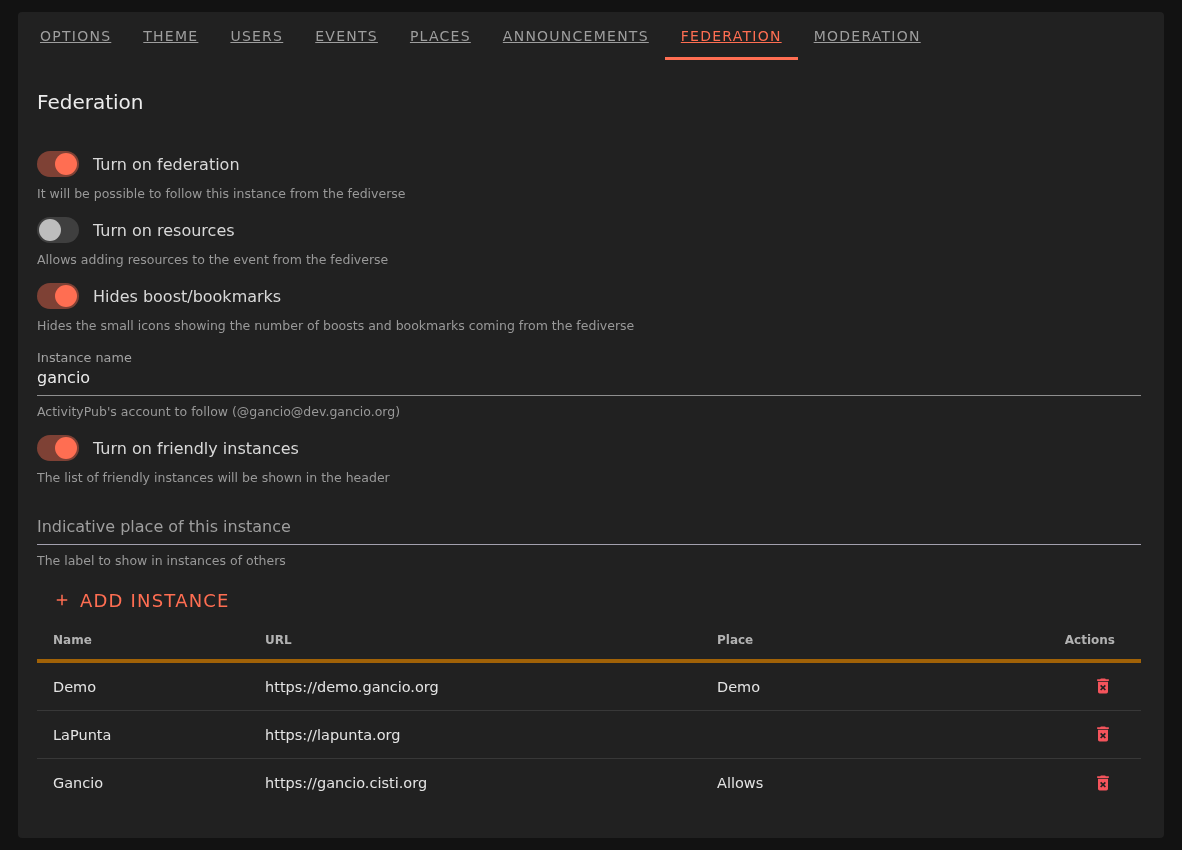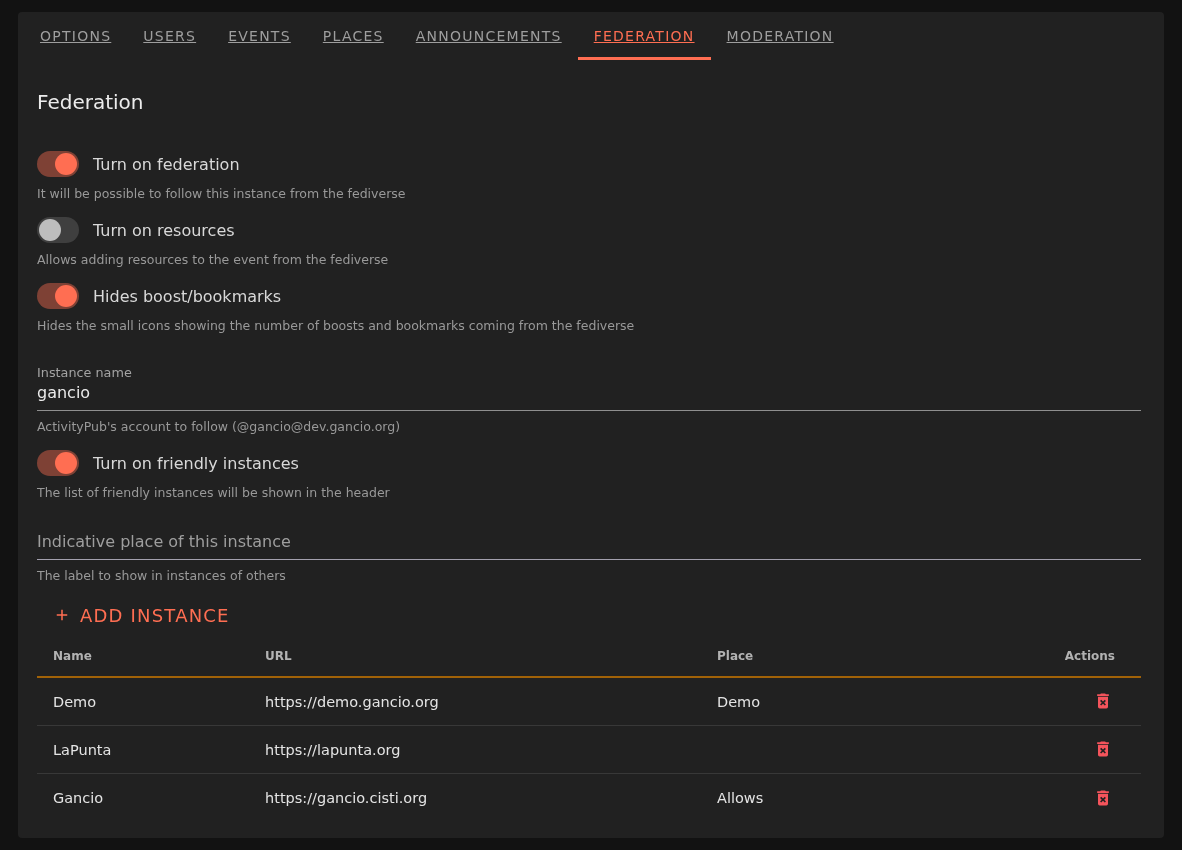--- a/index.html
+++ b/index.html
@@ -86,21 +86,21 @@
     color:#d9d9d9;
     cursor:pointer;
   }
   .hint{
     margin-top:9px;
     font-size:12.5px;
     line-height:15px;
     color:#999999;
   }
   
-  .field{margin-top:32px;}
+  .field{margin-top:17px;}
   .field-label{
     display:block;
     font-size:12.8px;
     line-height:15px;
     color:#a3a3a3;
   }
   .text-input{
     display:block;
     width:100%;
     margin-top:3px;
@@ -141,21 +141,21 @@
   .add-btn svg{display:block;}
   
   .inst-table{margin-top:2px;}
   .t-head,.t-row{
     display:grid;
     grid-template-columns:212px 452px 303px 1fr;
     align-items:center;
   }
   .t-head{
     height:43px;
-    border-bottom:2px solid #a16207;
+    border-bottom:4px solid #a16207;
   }
   .t-row{
     height:48px;
     border-bottom:1px solid #383838;
   }
   .t-row:last-child{border-bottom:none;}
   .th{
     padding:0 16px;
     font-size:12px;
     font-weight:700;
@@ -182,20 +182,21 @@
   }
   .icon-btn svg{display:block;}
 </style>
 </head>
 <body>
 
 <div class="card">
 
   <div class="tab-bar">
     <div class="tab">OPTIONS</div>
+    <div class="tab">THEME</div>
     <div class="tab">USERS</div>
     <div class="tab">EVENTS</div>
     <div class="tab">PLACES</div>
     <div class="tab">ANNOUNCEMENTS</div>
     <div class="tab active">FEDERATION</div>
     <div class="tab">MODERATION</div>
   </div>
 
   <div class="content">
 

